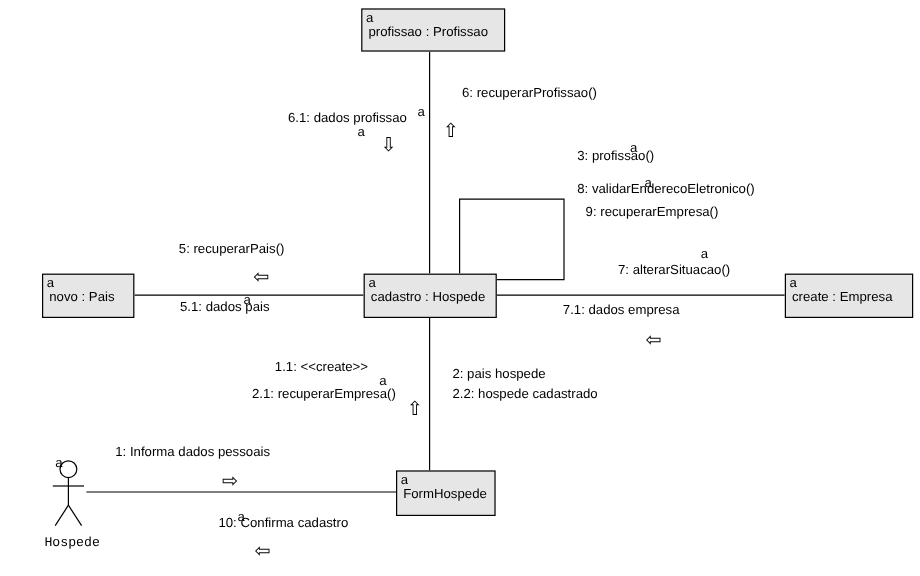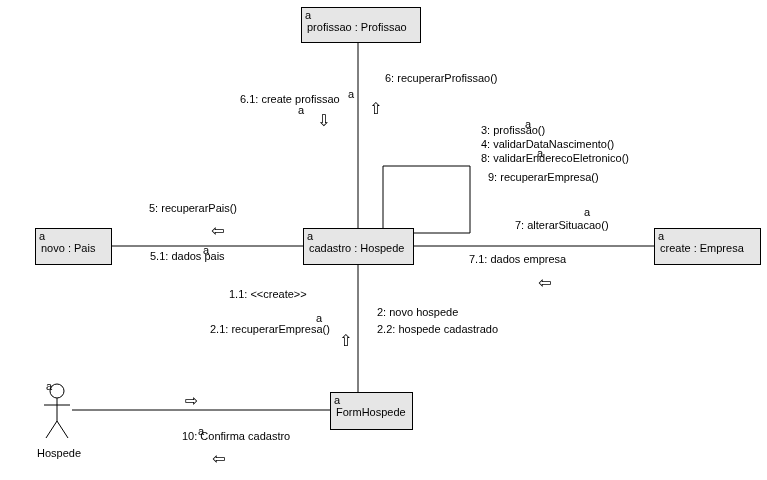--- a/index.html
+++ b/index.html
@@ -17,21 +17,21 @@
     padding:1px 3px;
   }
   .obj .a { line-height:12px; }
   .obj .name { line-height:13px; white-space:nowrap; padding-left:2px; }
   .msg { position:absolute; white-space:nowrap; line-height:12px; }
   .arrow {
     position:absolute; font-family:"DejaVu Sans", sans-serif;
     font-size:16px; line-height:16px; color:#000;
   }
   .anch { position:absolute; line-height:11px; }
-  .actor-label { position:absolute; white-space:nowrap; }
+  .actor-label { position:absolute; white-space:nowrap;font-family:Liberation Mono, monospace; }
 </style>
 </head>
 <body>
 
 <div class="canvas">
 
   <svg class="wires" width="767" height="480" viewBox="0 0 767 480">
     <line x1="358" y1="43" x2="358" y2="228"></line>
     <line x1="112" y1="246" x2="303" y2="246"></line>
     <line x1="414" y1="246" x2="654" y2="246"></line>
@@ -66,33 +66,33 @@
     <div class="a">a</div>
     <div class="name">create : Empresa</div>
   </div>
 
   <div class="obj" style="left:330px;top:392px;width:83px;height:38px">
     <div class="a">a</div>
     <div class="name">FormHospede</div>
   </div>
 
   <span class="msg" style="left:385px;top:72px">6: recuperarProfissao()</span>
-  <span class="msg" style="left:240px;top:93px">6.1: create profissao</span>
+  <span class="msg" style="left:240px;top:93px">6.1: dados profissao</span>
   <span class="msg" style="left:481px;top:124px">3: profissao()</span>
-  <span class="msg" style="left:481px;top:138px">4: validarDataNascimento()</span>
   <span class="msg" style="left:481px;top:152px">8: validarEnderecoEletronico()</span>
   <span class="msg" style="left:488px;top:171px">9: recuperarEmpresa()</span>
   <span class="msg" style="left:149px;top:202px">5: recuperarPais()</span>
   <span class="msg" style="left:150px;top:250px">5.1: dados pais</span>
   <span class="msg" style="left:515px;top:219px">7: alterarSituacao()</span>
   <span class="msg" style="left:469px;top:253px">7.1: dados empresa</span>
-  <span class="msg" style="left:229px;top:288px">1.1: &lt;&lt;create&gt;&gt;</span>
+  <span class="msg" style="left:229px;top:300px">1.1: &lt;&lt;create&gt;&gt;</span>
   <span class="msg" style="left:210px;top:323px">2.1: recuperarEmpresa()</span>
-  <span class="msg" style="left:377px;top:306px">2: novo hospede</span>
+  <span class="msg" style="left:377px;top:306px">2: pais hospede</span>
   <span class="msg" style="left:377px;top:323px">2.2: hospede cadastrado</span>
+  <span class="msg" style="left:96px;top:371px">1: Informa dados pessoais</span>
   <span class="msg" style="left:182px;top:430px">10: Confirma cadastro</span>
 
   <span class="arrow" style="left:369px;top:101px">⇧</span>
   <span class="arrow" style="left:317px;top:113px">⇩</span>
   <span class="arrow" style="left:211px;top:223px">⇦</span>
   <span class="arrow" style="left:538px;top:275px">⇦</span>
   <span class="arrow" style="left:339px;top:333px">⇧</span>
   <span class="arrow" style="left:185px;top:393px">⇨</span>
   <span class="arrow" style="left:212px;top:451px">⇦</span>
 

